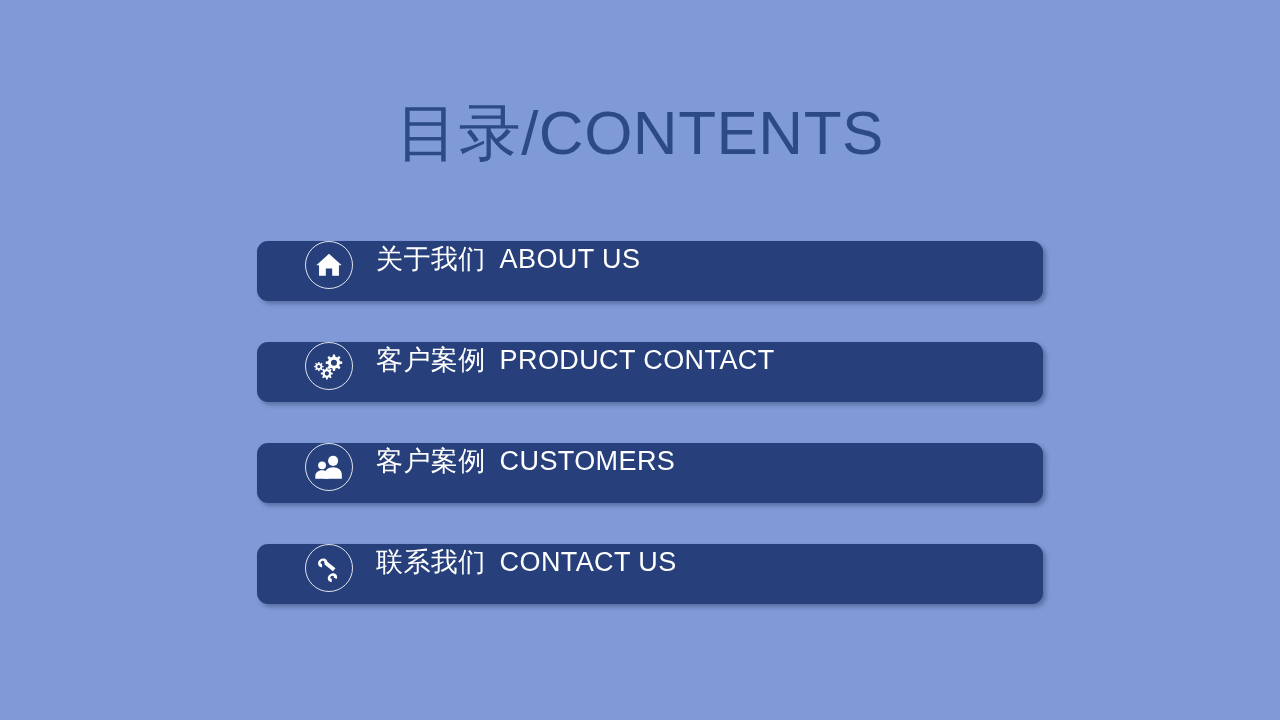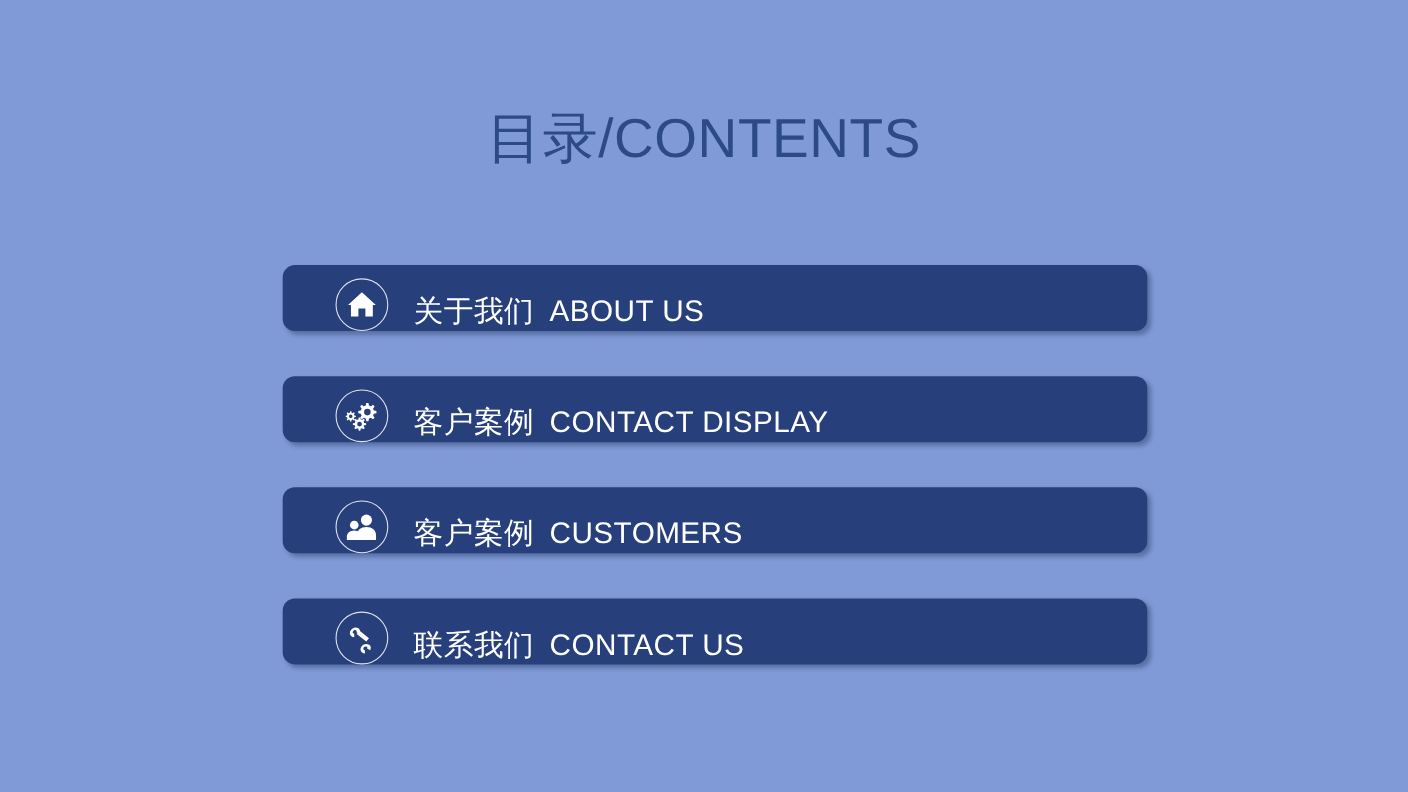--- a/index.html
+++ b/index.html
@@ -22,21 +22,21 @@
   }
 
   
   .title {
     position: absolute;
     top: 99px;
     left: 0;
     width: 1280px;
     text-align: center;
     color: #2c4a86;
-    font-size: 50px;
+    font-size: 62px;
     font-weight: 300;
     letter-spacing: 0.5px;
     line-height: 1.1;
     white-space: nowrap;
     -webkit-font-smoothing: antialiased;
   }
 
   
   .menu {
     position: absolute;
@@ -46,21 +46,21 @@
   }
 
   .menu-row {
     position: relative;
     height: 60px;
     margin-bottom: 41px;
     background: #27407c;
     border-radius: 11px;
     box-shadow: 3px 3px 4px rgba(30, 45, 85, 0.38);
     display: flex;
-    align-items: flex-end;
+    align-items: flex-start;
     box-sizing: border-box;
     padding-left: 48px;
   }
   .menu-row:last-child { margin-bottom: 12px; }
 
   .row-icon {
     width: 48px;
     height: 48px;
     flex: 0 0 48px;
     border-radius: 50%;
@@ -110,21 +110,21 @@
 
     <div class="menu-row">
       <span class="row-icon">
         <svg viewBox="0 0 32 32" aria-hidden="true">
           <path d="M20.2 3.6 L22.4 3.6 L22.8 6.1 A7.2 7.2 0 0 1 24.6 6.9 L26.7 5.4 L28.3 7 L26.8 9.1 A7.2 7.2 0 0 1 27.6 10.9 L30.1 11.3 L30.1 13.5 L27.6 13.9 A7.2 7.2 0 0 1 26.8 15.7 L28.3 17.8 L26.7 19.4 L24.6 17.9 A7.2 7.2 0 0 1 22.8 18.7 L22.4 21.2 L20.2 21.2 L19.8 18.7 A7.2 7.2 0 0 1 18 17.9 L15.9 19.4 L14.3 17.8 L15.8 15.7 A7.2 7.2 0 0 1 15 13.9 L12.5 13.5 L12.5 11.3 L15 10.9 A7.2 7.2 0 0 1 15.8 9.1 L14.3 7 L15.9 5.4 L18 6.9 A7.2 7.2 0 0 1 19.8 6.1 Z M21.3 9.2 A3.2 3.2 0 1 0 21.3 15.6 A3.2 3.2 0 1 0 21.3 9.2 Z"></path>
           <path d="M12.9 17.6 L14.5 17.6 L14.8 19.4 A5.2 5.2 0 0 1 16.1 20 L17.6 18.9 L18.8 20.1 L17.7 21.6 A5.2 5.2 0 0 1 18.3 22.9 L20.1 23.2 L20.1 24.8 L18.3 25.1 A5.2 5.2 0 0 1 17.7 26.4 L18.8 27.9 L17.6 29.1 L16.1 28 A5.2 5.2 0 0 1 14.8 28.6 L14.5 30.4 L12.9 30.4 L12.6 28.6 A5.2 5.2 0 0 1 11.3 28 L9.8 29.1 L8.6 27.9 L9.7 26.4 A5.2 5.2 0 0 1 9.1 25.1 L7.3 24.8 L7.3 23.2 L9.1 22.9 A5.2 5.2 0 0 1 9.7 21.6 L8.6 20.1 L9.8 18.9 L11.3 20 A5.2 5.2 0 0 1 12.6 19.4 Z M13.7 21.7 A2.3 2.3 0 1 0 13.7 26.3 A2.3 2.3 0 1 0 13.7 21.7 Z"></path>
           <path d="M4.5 11.6 L5.8 11.6 L6.0 13.0 A4.1 4.1 0 0 1 7.0 13.5 L8.2 12.6 L9.1 13.5 L8.2 14.7 A4.1 4.1 0 0 1 8.7 15.7 L10.1 15.9 L10.1 17.2 L8.7 17.4 A4.1 4.1 0 0 1 8.2 18.4 L9.1 19.6 L8.2 20.5 L7.0 19.6 A4.1 4.1 0 0 1 6.0 20.1 L5.8 21.5 L4.5 21.5 L4.3 20.1 A4.1 4.1 0 0 1 3.3 19.6 L2.1 20.5 L1.2 19.6 L2.1 18.4 A4.1 4.1 0 0 1 1.6 17.4 L0.2 17.2 L0.2 15.9 L1.6 15.7 A4.1 4.1 0 0 1 2.1 14.7 L1.2 13.5 L2.1 12.6 L3.3 13.5 A4.1 4.1 0 0 1 4.3 13.0 Z M5.15 14.8 A1.75 1.75 0 1 0 5.15 18.3 A1.75 1.75 0 1 0 5.15 14.8 Z"></path>
         </svg>
       </span>
       <span class="row-label">
-        <span class="zh">客户案例</span><span class="en">CONTACT DISPLAY</span>
+        <span class="zh">客户案例</span><span class="en">PRODUCT CONTACT</span>
       </span>
     </div>
 
     <div class="menu-row">
       <span class="row-icon">
         <svg viewBox="0 0 32 32" aria-hidden="true">
           <circle cx="20.4" cy="9.4" r="5.4"></circle>
           <path d="M20.4 16.2 c-5.4 0 -9.3 3.4 -9.3 7.9 L11.1 28.6 L29.7 28.6 L29.7 24.1 c0 -4.5 -3.9 -7.9 -9.3 -7.9 Z"></path>
           <circle cx="8.6" cy="14.2" r="4.2"></circle>
           <path d="M8.6 19.5 c-4.2 0 -7.2 2.7 -7.2 6.2 L1.4 28.6 L15.8 28.6 L15.8 25.7 c0 -3.5 -3 -6.2 -7.2 -6.2 Z"></path>

